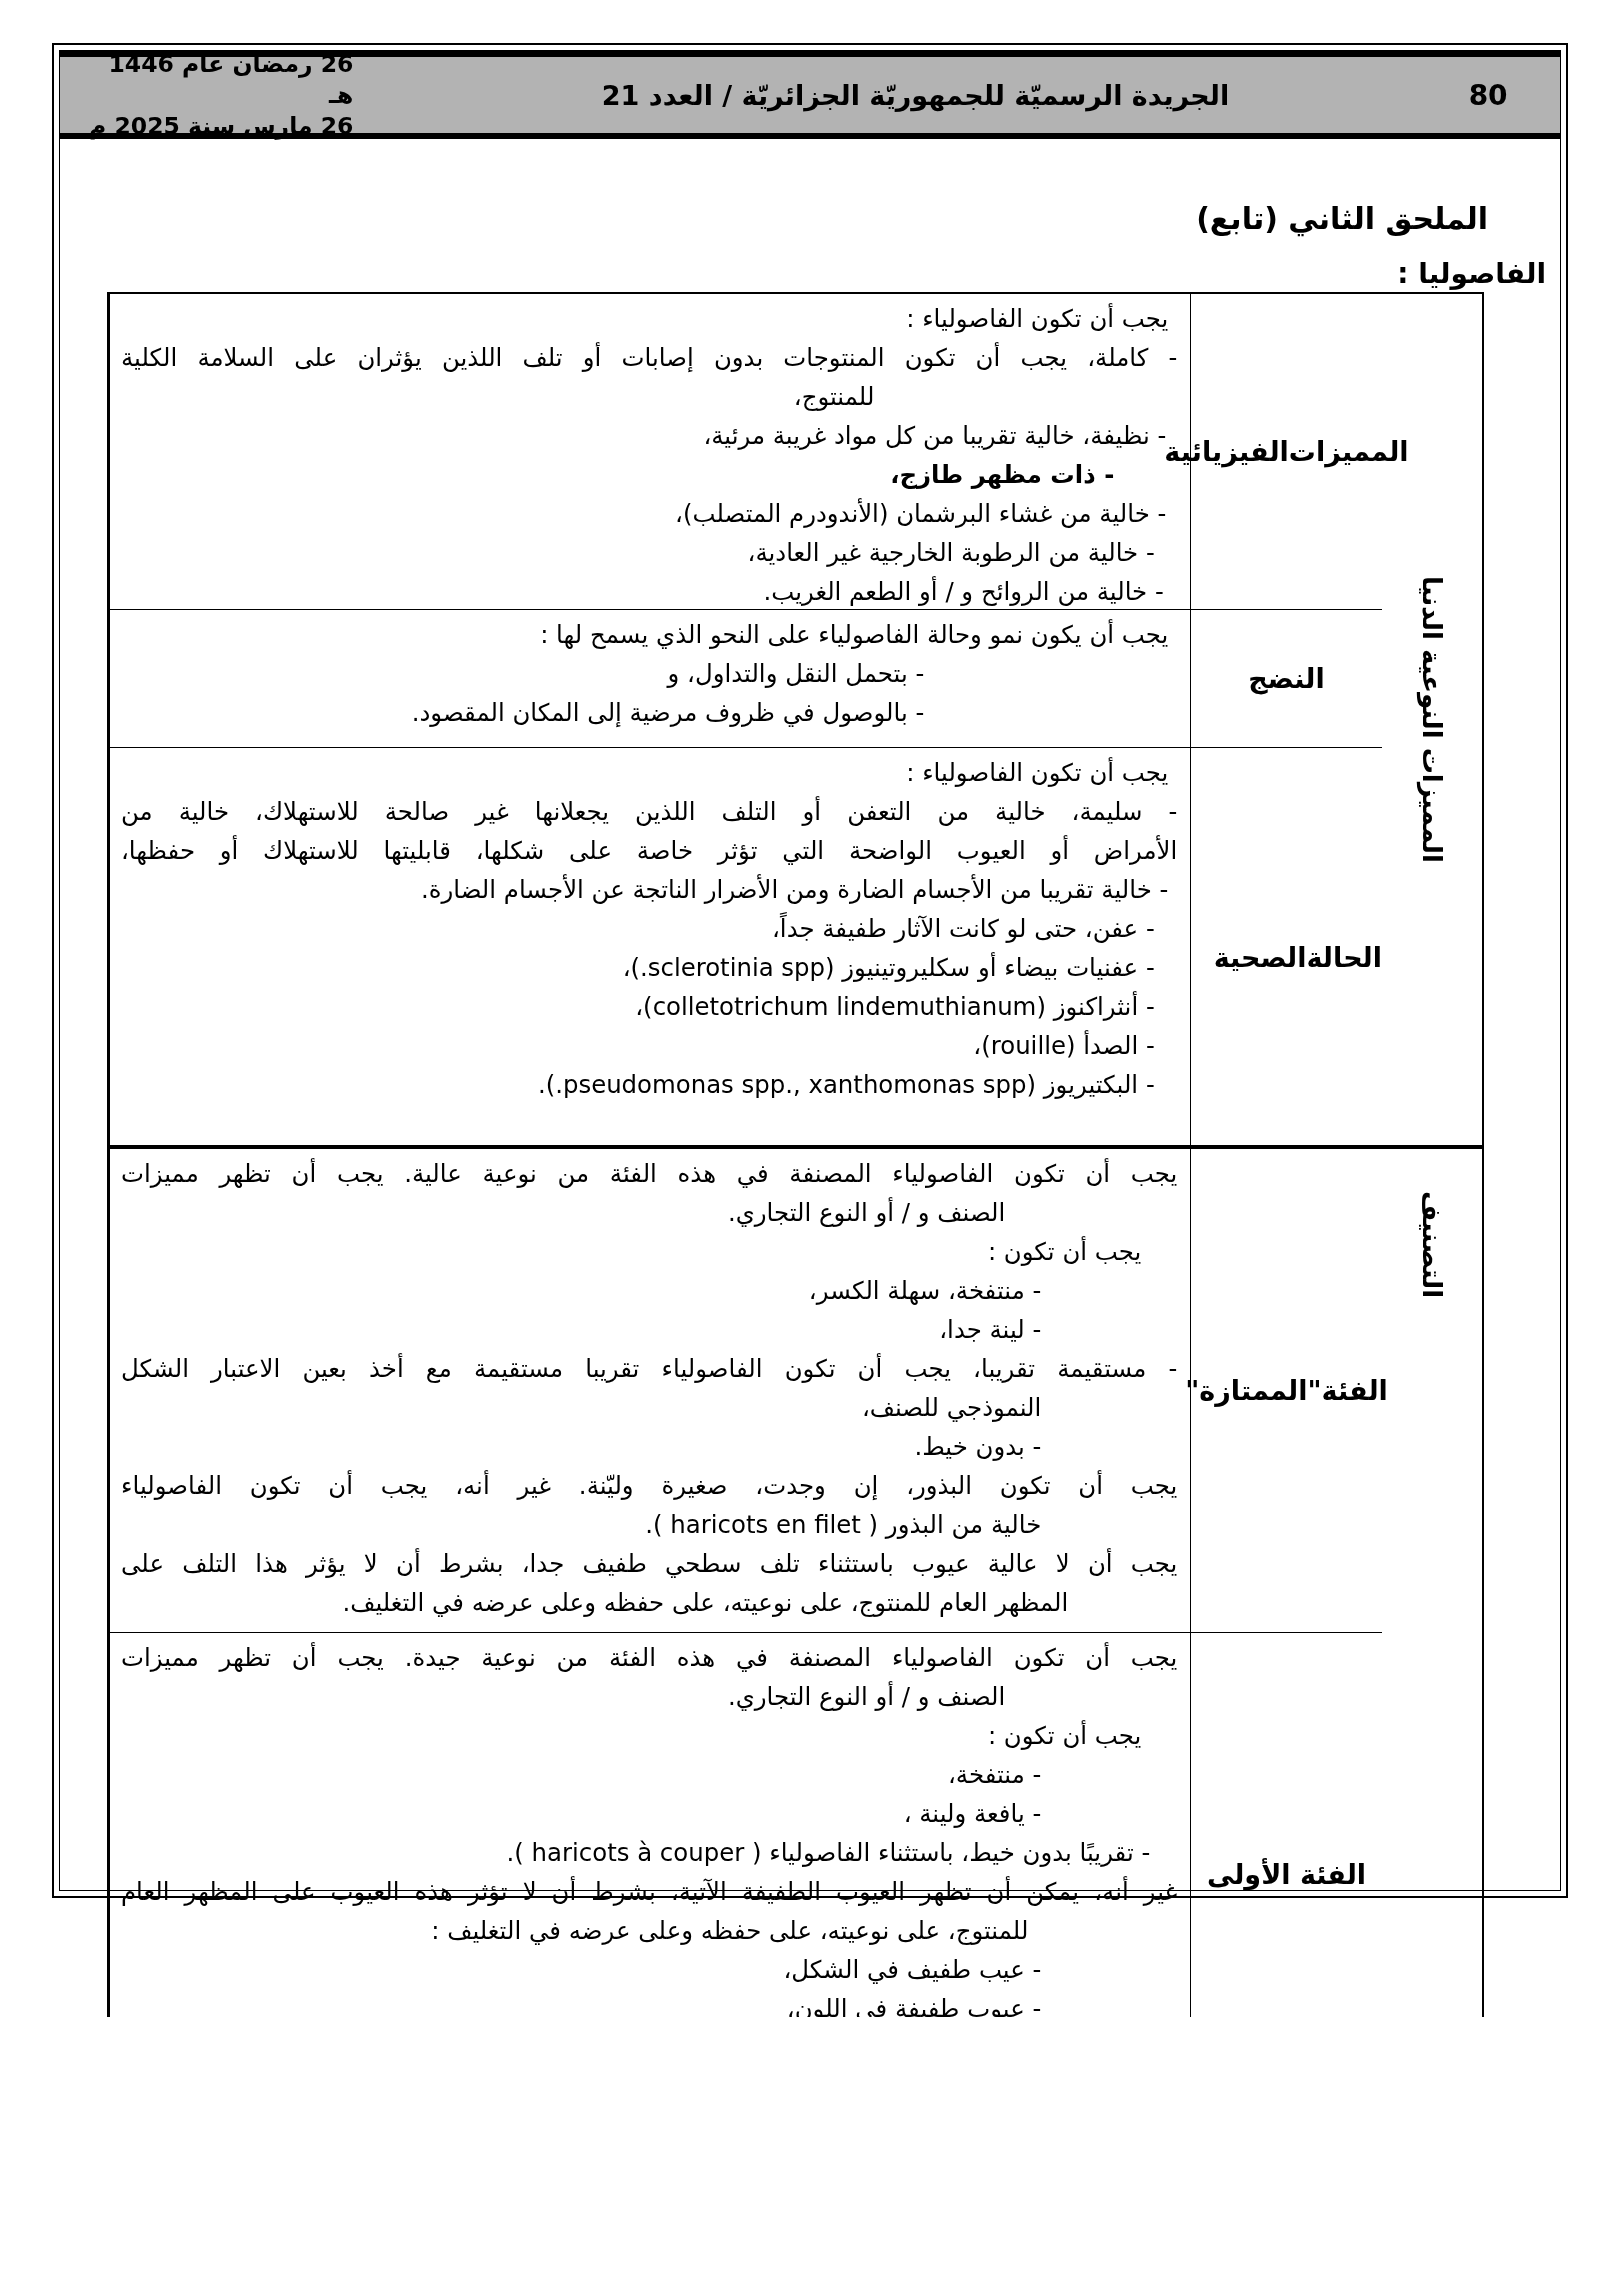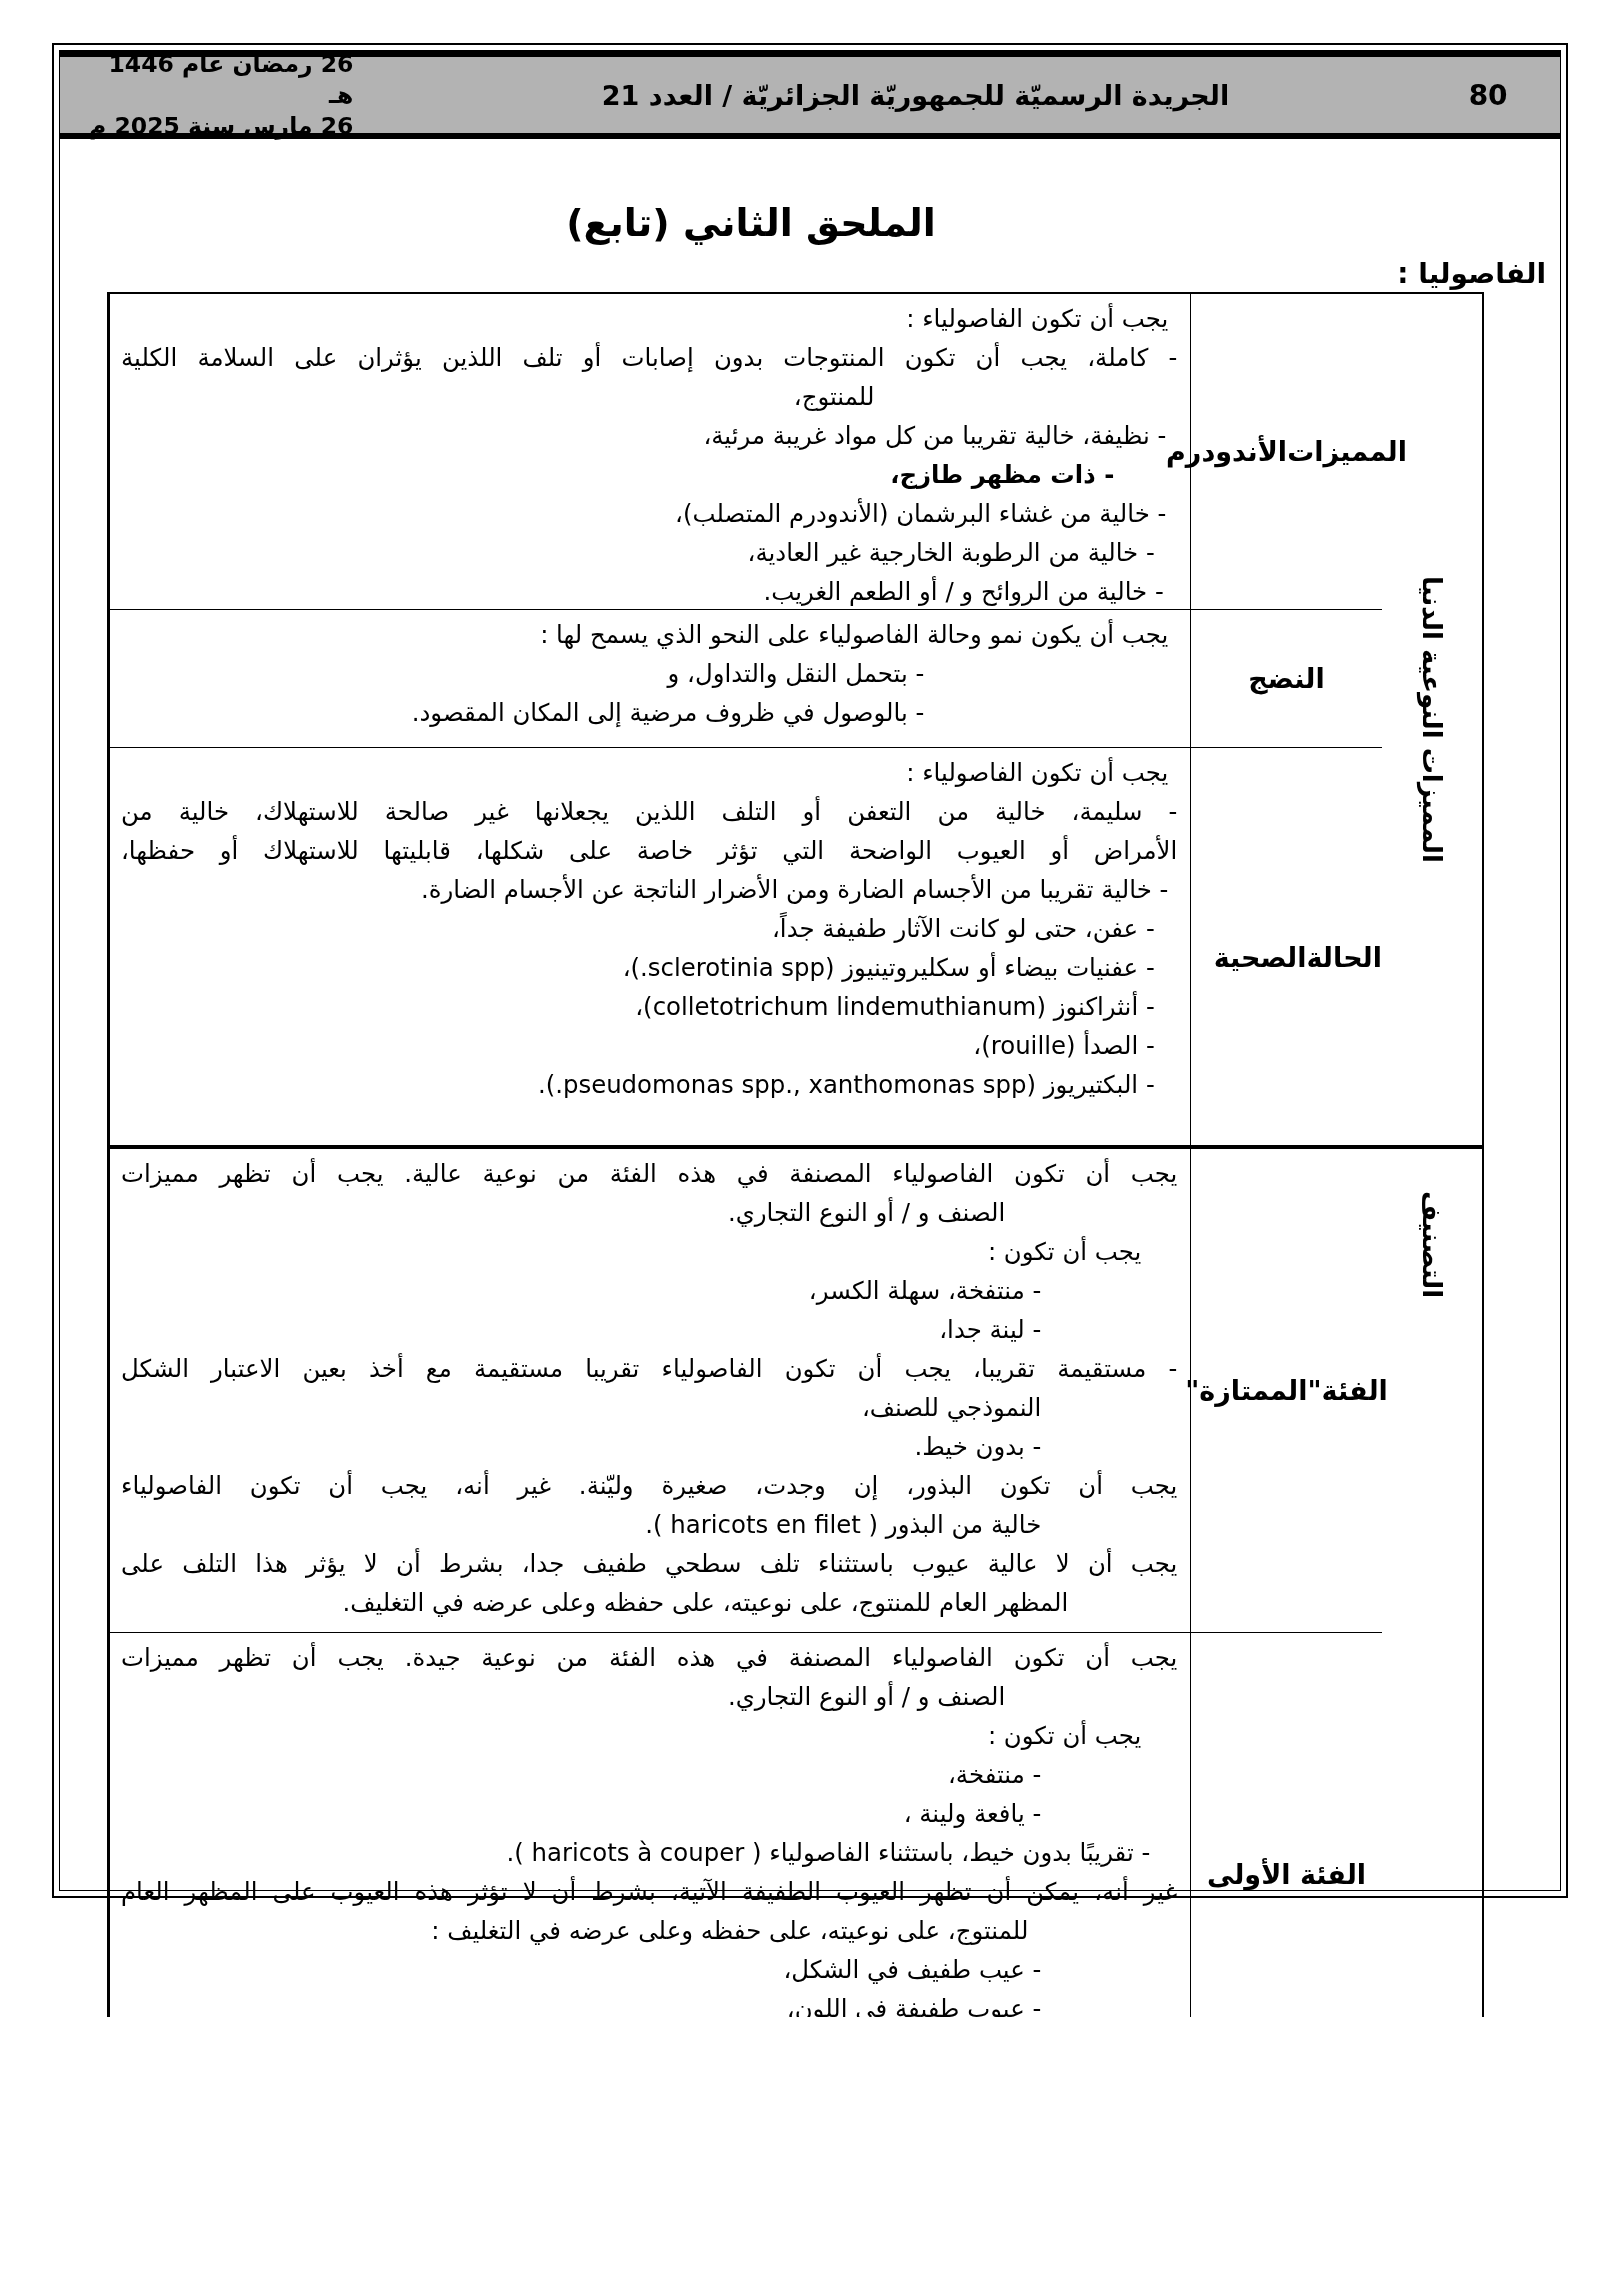--- a/index.html
+++ b/index.html
@@ -12,22 +12,22 @@
 
   
   .header-bar{position:absolute;left:0;right:0;top:0;height:88px;background:#b3b3b3;
     border-top:6.3px solid #000;border-bottom:6.3px solid #000;box-sizing:border-box;
     display:flex;align-items:center;}
   .dates{direction:rtl;text-align:right;font-weight:bold;font-size:23.5px;line-height:31px;
     padding:0 9px 0 0;margin-left:22px;width:271px;}
   .jtitle{flex:1;text-align:center;font-weight:bold;font-size:27px;direction:rtl;}
   .pagenum{font-weight:bold;font-size:28px;padding:0 34px 0 0;margin-right:18px;}
 
-  .annex-title{position:absolute;top:201px;left:0;right:113px;text-align:center;
-    font-size:38px;font-weight:bold;direction:rtl;}
+  .annex-title{position:absolute;top:201px;left:0;right:127px;
+    font-size:30px;font-weight:bold;direction:rtl;}
   .section-label{position:absolute;top:257px;right:69px;font-size:28px;font-weight:bold;direction:rtl;}
 
   
   .spec-table{position:absolute;left:107px;top:292px;width:1377px;height:1829px;
     box-sizing:border-box;border:2.7px solid #000;border-bottom-width:5.4px;
     display:grid;direction:rtl;
     grid-template-columns:100px 192px 1fr;
     grid-template-rows:316px 138px 401px 484px auto;}
   .cell{box-sizing:border-box;min-width:0;min-height:0;}
   .group{grid-column:1;display:flex;justify-content:center;align-items:center;position:relative;}
@@ -70,21 +70,21 @@
   <div class="spec-table" id="tbl">
     <div class="cell group ga">
       <span class="vtext">المميزات النوعية الدنيا</span>
     </div>
     <div class="cell group gb">
       <span class="vtext">التصنيف</span>
     </div>
 
   <div class="cell cat r1 bb">
         <div>المميزات</div>
-        <div>الأندودرم</div>
+        <div>الفيزيائية</div>
       </div>
       <div class="cell content r1 bb">
         <div class="ln" style="padding-right: 9px;">يجب أن تكون الفاصولياء :</div>
         <div class="ln j">- كاملة، يجب أن تكون المنتوجات بدون إصابات أو تلف اللذين يؤثران على السلامة الكلية</div>
         <div class="ln" style="padding-right: 303px;">للمنتوج،</div>
         <div class="ln" style="padding-right: 11px;">- نظيفة، خالية تقريبا من كل مواد غريبة مرئية،</div>
         <div class="ln" style="padding-right: 63px; font-weight: bold;">- ذات مظهر طازج،</div>
         <div class="ln" style="padding-right: 11px;">- خالية من غشاء البرشمان (الأندودرم المتصلب)،</div>
         <div class="ln" style="padding-right: 22.6px;">- خالية من الرطوبة الخارجية غير العادية،</div>
         <div class="ln" style="padding-right: 13.6px;">- خالية من الروائح و / أو الطعم الغريب.</div>

